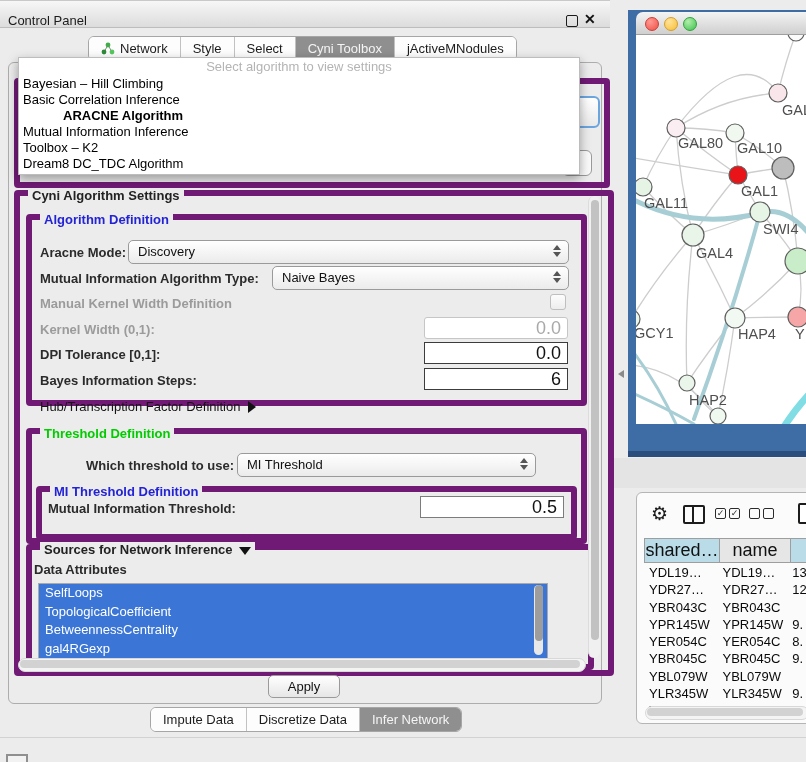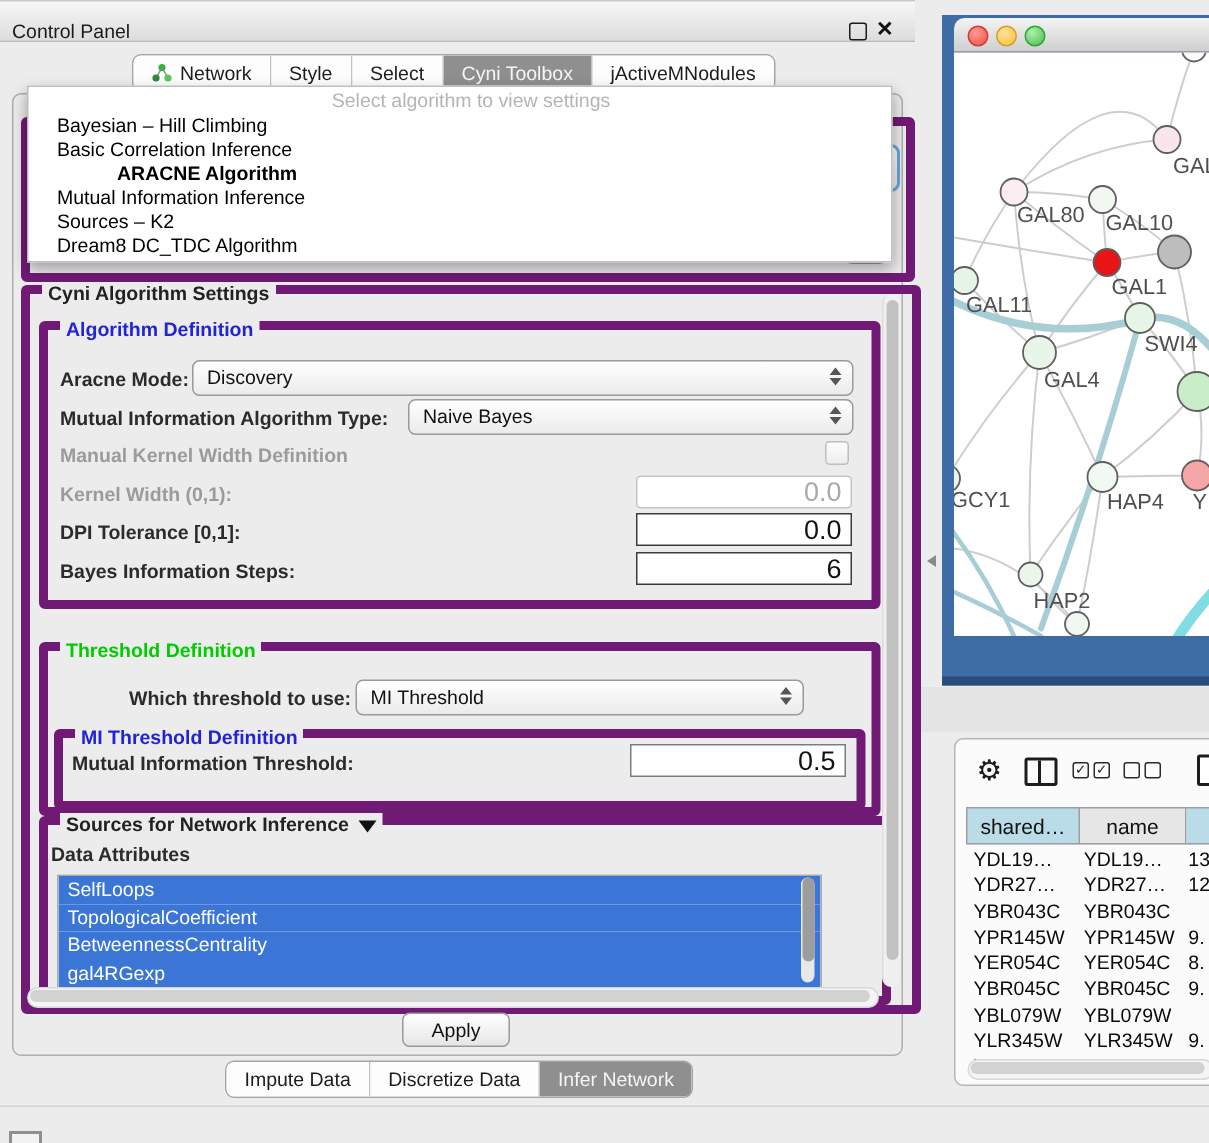--- a/index.html
+++ b/index.html
@@ -39,21 +39,21 @@
   .tri-down-s{display:inline-block;width:0;height:0;border-left:6px solid transparent;border-right:6px solid transparent;
     border-top:8px solid #111;margin-left:6px;vertical-align:-1px;}
   .field{position:absolute;background:#fff;text-align:right;padding-right:6px;line-height:20px;height:20px;font-size:18px;color:#111;}
   .field.dark{border:1.5px solid #3c3c3c;}
   .field.norm{border:1px solid #7c7c7c;}
   .field.dis{border:1px solid #c6c6c6;border-radius:3px;color:#a9a9a9;}
   .checkbox{position:absolute;width:14px;height:14px;border:1px solid #bfbfbf;border-radius:3px;
     background:linear-gradient(#fdfdfd,#ededed);}
   
   .dropdown{left:18px;top:57px;width:560px;background:#fff;border:1px solid #bdbdbd;
-    box-shadow:0 4px 10px rgba(0,0,0,.35);z-index:6;padding-bottom:2px;padding-left:15px;}
+    box-shadow:0 4px 10px rgba(0,0,0,.35);z-index:6;padding-bottom:2px;}
   .dd-prompt{height:18px;line-height:18px;text-align:center;color:#b4b4b4;}
   .dd-item{height:16px;line-height:16px;padding-left:4px;color:#000;}
   .dd-item.bold{font-weight:bold;margin-left:40px;}
   
   .vscroll{position:absolute;width:11px;background:#f0f0f0;border-left:1px solid #dcdcdc;border-radius:6px;}
   .vthumb{position:absolute;left:1.5px;width:8px;background:#c2c2c2;border-radius:5px;}
   .hscroll{position:absolute;height:12px;background:#f4f4f4;border:1px solid #d8d8d8;border-radius:7px;}
   .hthumb{position:absolute;top:1px;left:1px;height:8px;background:#d2d2d2;border-radius:5px;}
   
   .attr-list{position:absolute;background:#fff;border:1px solid #a9a9a9;overflow:hidden;}
@@ -74,21 +74,21 @@
   .table-win{left:636px;top:492px;width:176px;height:230px;background:#fbfbfb;border:1px solid #b5b5b5;
     border-radius:6px;z-index:2;overflow:hidden;}
   .ticon{position:absolute;}
   .split-ico{width:18px;height:15px;border:2px solid #1c1c1c;border-radius:2px;}
   .split-ico:before{content:"";position:absolute;left:7px;top:0;width:2px;height:15px;background:#1c1c1c;}
   .cb-mini{display:inline-block;width:9px;height:9px;border:1.5px solid #2a2a2a;border-radius:2px;margin-right:3px;
     font-size:9px;line-height:9px;color:#2a2a2a;text-align:center;vertical-align:top;}
   .page-ico{width:14px;height:17px;border:2px solid #1c1c1c;border-radius:2px;background:#fff;}
   .thead{position:absolute;display:flex;height:25px;}
   .th{border:1px solid #9e9e9e;border-left:none;display:flex;align-items:center;justify-content:center;
-      font-size:14px;color:#111;}
+      font-size:18px;color:#111;}
   .th:first-child{border-left:1px solid #9e9e9e;}
   .trows{position:absolute;overflow:hidden;}
   .trow{display:flex;height:17.3px;line-height:17.3px;}
   .td{padding-left:5px;font-size:13px;color:#0a0a0a;white-space:nowrap;overflow:hidden;}
   .netlabel{font-size:14.5px;fill:#4f4f4f;}
   .splitter-arrow{left:618px;top:370px;width:0;height:0;border-top:4px solid transparent;border-bottom:4px solid transparent;
     border-right:6px solid #8a8a8a;z-index:1;}
   .bottom-divider{left:0;top:737px;width:806px;border-top:1px solid #d2d2d2;}
   .min-icon{left:6px;top:754px;width:18px;height:14px;border:2px solid #8f8f8f;background:#f2f2f2;}
   .frag{position:absolute;z-index:2;}
@@ -138,21 +138,21 @@
   <div class="frag" style="left:572px;top:96px;width:24px;height:28px;border:2px solid #6aa5e0;border-radius:6px;background:linear-gradient(#fff,#e9e9e9);z-index:2;"></div>
   <div class="frag" style="left:562px;top:150px;width:28px;height:24px;border:1px solid #9a9a9a;border-radius:6px;background:#fafafa;z-index:2;"></div>
 
   <div class="abs dropdown">
     <div class="dd-prompt">Select algorithm to view settings</div>
     <div id="dd-items">
         <div class="dd-item">Bayesian – Hill Climbing</div>
         <div class="dd-item">Basic Correlation Inference</div>
         <div class="dd-item bold">ARACNE Algorithm</div>
         <div class="dd-item">Mutual Information Inference</div>
-        <div class="dd-item">Sources – K2</div>
+        <div class="dd-item">Toolbox – K2</div>
         <div class="dd-item">Dream8 DC_TDC Algorithm</div>
       </div>
   </div>
 
   <div class="group" style="left:14px;top:190px;width:588px;height:474px;z-index:2;">
     <span class="legend">Cyni Algorithm Settings</span>
   </div>
   <div class="vscroll" style="left:588px;top:196px;height:462px;z-index:3;">
     <div class="vthumb" style="top:4px;height:440px;"></div>
   </div>
@@ -178,20 +178,23 @@
   </div>
   <div class="lbl dis" style="left:40px;top:296px;z-index:3;">Manual Kernel Width Definition</div>
   <div class="checkbox" style="left:550px;top:294px;z-index:3;"></div>
   <div class="lbl dis" style="left:40px;top:322px;z-index:3;">Kernel Width (0,1):</div>
   <div class="field dis" style="left:424px;top:317px;width:136px;z-index:3;">0.0</div>
   <div class="lbl" style="left:40px;top:347px;z-index:3;">DPI Tolerance [0,1]:</div>
   <div class="field dark" style="left:424px;top:342px;width:136px;z-index:3;">0.0</div>
   <div class="lbl" style="left:40px;top:373px;z-index:3;">Bayes Information Steps:</div>
   <div class="field dark" style="left:424px;top:368px;width:136px;z-index:3;">6</div>
 
+  <div class="abs" style="left:40px;top:399px;z-index:3;color:#161616;">
+    <span>Hub/Transcription Factor Definition</span><span class="tri-right"></span>
+  </div>
 
   <div class="group" style="left:26px;top:428px;width:549px;height:104px;z-index:2;">
     <span class="legend green">Threshold Definition</span>
   </div>
   <div class="lbl" style="left:86px;top:458px;z-index:3;">Which threshold to use:</div>
   <div class="combo" style="left:237px;top:453px;width:288px;z-index:3;">
     <span>MI Threshold</span>
     <span class="arrows">
         <span class="tri-up"></span>
         <span class="tri-dn"></span>

